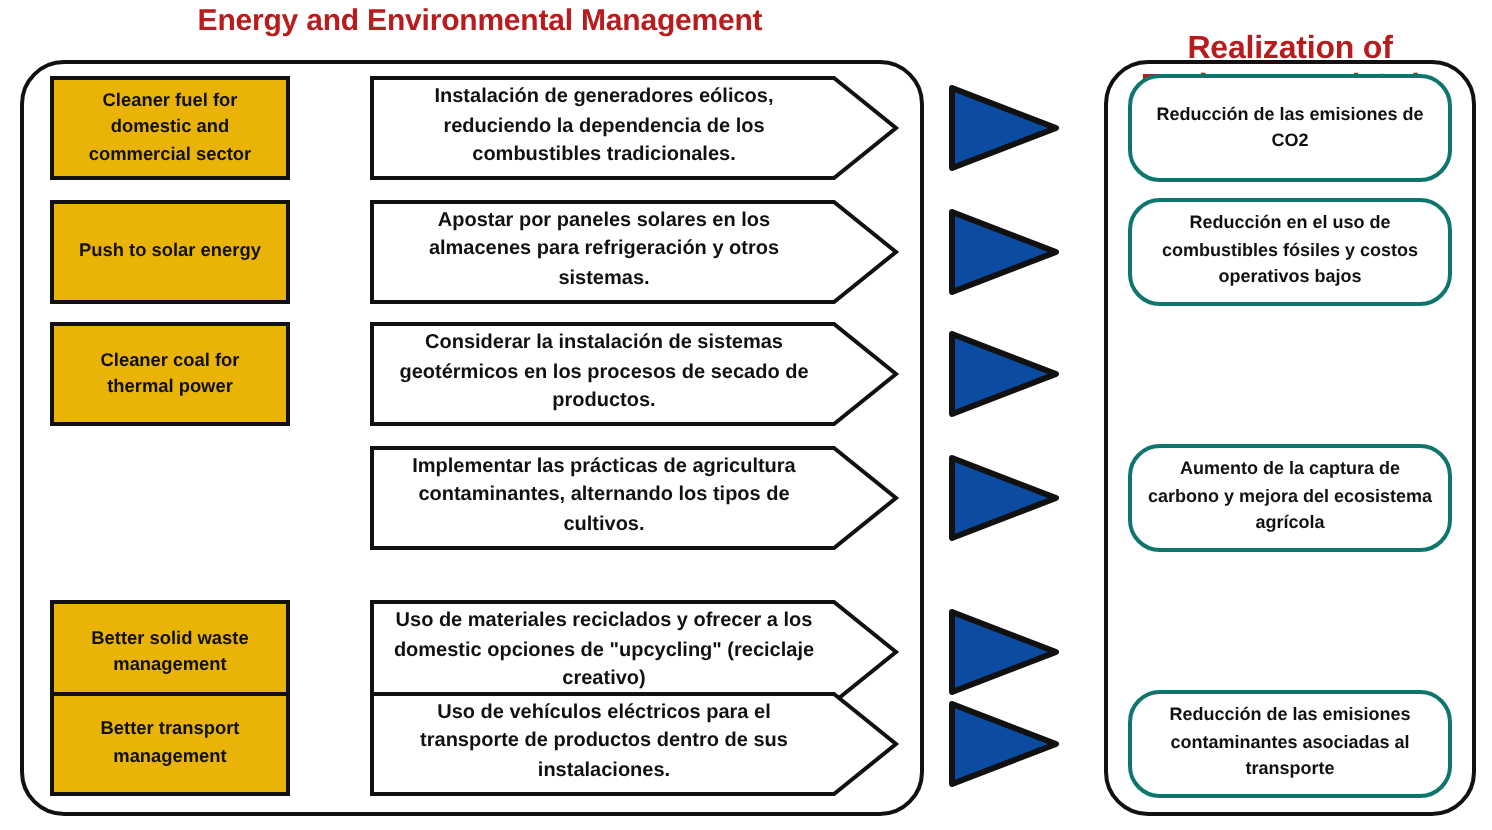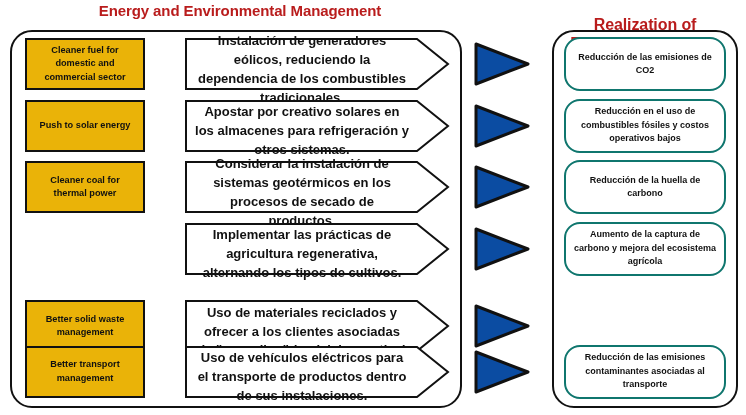--- a/index.html
+++ b/index.html
@@ -104,26 +104,26 @@
     position: absolute;
     left: 0;
     top: 0;
     display: block;
   }
   .action-text {
     position: absolute;
     left: 6px;
     top: 0;
     width: 222px;
-    height: 64px;
+    height: 52px;
     display: flex;
     align-items: center;
     justify-content: center;
     text-align: center;
-    font-size: 13px;
+    font-size: 10px;
     font-weight: bold;
     line-height: 1.45;
     color: #111111;
     padding: 2px 4px;
     box-sizing: border-box;
   }
 
   
   .tri-wrap {
     position: absolute;
@@ -192,21 +192,21 @@
   </div>
 
   <div class="row" style="top: 99.5px;">
 
     <div class="practice-box">Push to solar energy</div>
 
     <div class="action-wrap">
       <svg width="265" height="52" viewBox="0 0 265 52" aria-hidden="true">
         <polygon points="1,1 232,1 263,26 232,51 1,51" fill="#ffffff" stroke="#111111" stroke-width="2" stroke-linejoin="miter"></polygon>
       </svg>
-      <div class="action-text">Apostar por creativo solares en los almacenes para refrigeración y otros sistemas.</div>
+      <div class="action-text">Apostar por paneles solares en los almacenes para refrigeración y otros sistemas.</div>
     </div>
 
     <div class="tri-wrap">
       <svg width="62" height="48" viewBox="0 0 62 48" aria-hidden="true">
         <path d="M4 4 L56 24 L4 44 Z" fill="#0b4ca2" stroke="#111111" stroke-width="3" stroke-linejoin="round"></path>
       </svg>
     </div>
 
     <div class="gain-pill">Reducción en el uso de combustibles fósiles y costos operativos bajos</div>
 
@@ -222,53 +222,52 @@
       </svg>
       <div class="action-text">Considerar la instalación de sistemas geotérmicos en los procesos de secado de productos.</div>
     </div>
 
     <div class="tri-wrap">
       <svg width="62" height="48" viewBox="0 0 62 48" aria-hidden="true">
         <path d="M4 4 L56 24 L4 44 Z" fill="#0b4ca2" stroke="#111111" stroke-width="3" stroke-linejoin="round"></path>
       </svg>
     </div>
 
-    <div class="gain-pill">Reducción de la huella de carbono</div>
 
   </div>
 
   <div class="row" style="top: 222.5px;">
 
 
     <div class="action-wrap">
       <svg width="265" height="52" viewBox="0 0 265 52" aria-hidden="true">
         <polygon points="1,1 232,1 263,26 232,51 1,51" fill="#ffffff" stroke="#111111" stroke-width="2" stroke-linejoin="miter"></polygon>
       </svg>
-      <div class="action-text">Implementar las prácticas de agricultura regenerativa, alternando los tipos de cultivos.</div>
+      <div class="action-text">Implementar las prácticas de agricultura contaminantes, alternando los tipos de cultivos.</div>
     </div>
 
     <div class="tri-wrap">
       <svg width="62" height="48" viewBox="0 0 62 48" aria-hidden="true">
         <path d="M4 4 L56 24 L4 44 Z" fill="#0b4ca2" stroke="#111111" stroke-width="3" stroke-linejoin="round"></path>
       </svg>
     </div>
 
     <div class="gain-pill">Aumento de la captura de carbono y mejora del ecosistema agrícola</div>
 
   </div>
 
   <div class="row" style="top: 300px;">
 
     <div class="practice-box">Better solid waste management</div>
 
     <div class="action-wrap">
       <svg width="265" height="52" viewBox="0 0 265 52" aria-hidden="true">
         <polygon points="1,1 232,1 263,26 232,51 1,51" fill="#ffffff" stroke="#111111" stroke-width="2" stroke-linejoin="miter"></polygon>
       </svg>
-      <div class="action-text">Uso de materiales reciclados y ofrecer a los clientes asociadas de "upcycling" (reciclaje creativo)</div>
+      <div class="action-text">Uso de materiales reciclados y ofrecer a los domestic opciones de "upcycling" (reciclaje creativo)</div>
     </div>
 
     <div class="tri-wrap">
       <svg width="62" height="48" viewBox="0 0 62 48" aria-hidden="true">
         <path d="M4 4 L56 24 L4 44 Z" fill="#0b4ca2" stroke="#111111" stroke-width="3" stroke-linejoin="round"></path>
       </svg>
     </div>
 
 
   </div>

